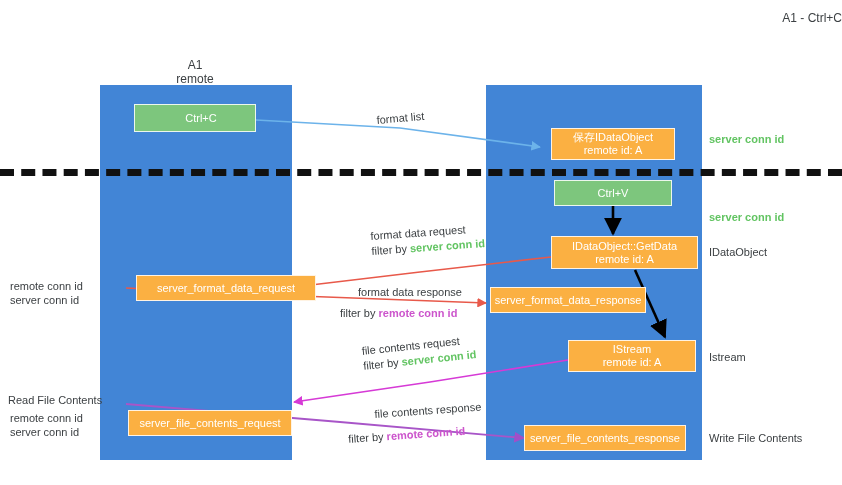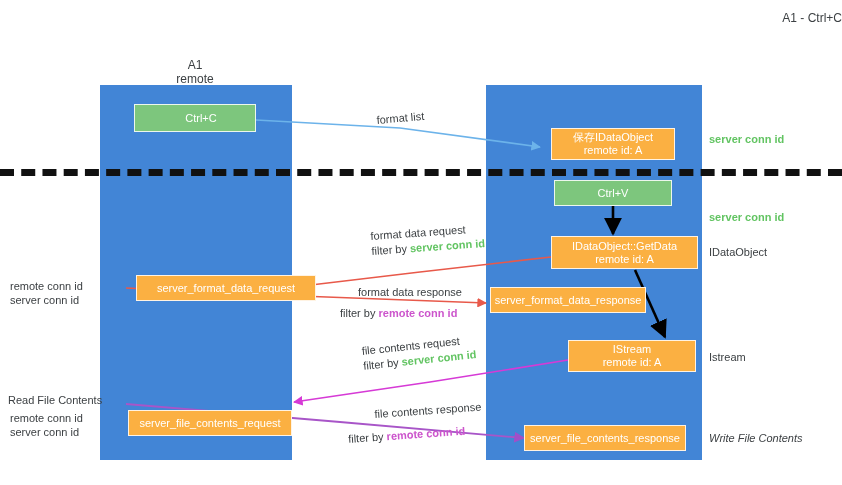--- a/index.html
+++ b/index.html
@@ -219,21 +219,21 @@
   </div>
   <div class="side-label bold-green" style="left:709px; top:210px;">
     <span>server conn id</span>
   </div>
   <div class="side-label" style="left:709px; top:245px;">
     <span>IDataObject</span>
   </div>
   <div class="side-label" style="left:709px; top:350px;">
     <span>Istream</span>
   </div>
-  <div class="side-label" style="left:709px; top:431px;font-style:italic;">
+  <div class="side-label" style="left:709px; top:431px;">
     <span>Write File Contents</span>
   </div>
 
   <div class="side-label stack" style="left:10px; top:279px;">
     <div class="bold-purple">remote conn id</div>
     <div class="bold-green">server conn id</div>
   </div>
 
   <div class="side-label" style="left:8px; top:393px;">
     <span>Read File Contents</span>

